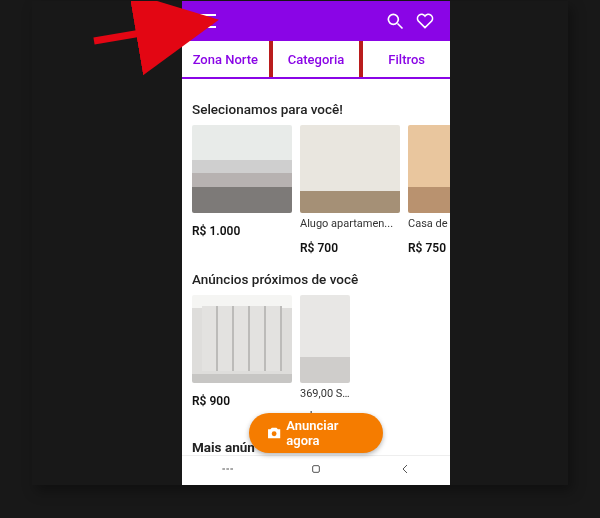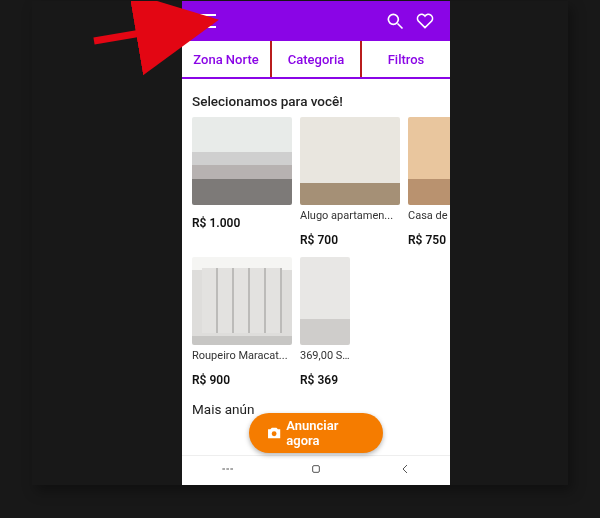--- a/index.html
+++ b/index.html
@@ -9,22 +9,22 @@
   .dark-right{position:absolute;right:0;top:0;width:118px;height:484px;background:#181818;}
   .phone{position:absolute;left:150px;top:0;width:268px;height:484px;background:#fff;display:flex;flex-direction:column;overflow:hidden;}
   .headerbar{height:40px;background:#8a05e6;display:flex;align-items:center;padding:0 10px;color:#fff;}
   .headerbar .spacer{flex:1;}
   .icon-btn{width:30px;height:30px;display:flex;align-items:center;justify-content:center;}
   .hamburger{width:18px;height:14px;display:flex;flex-direction:column;justify-content:space-between;}
   .hamburger span{display:block;height:2px;background:#fff;width:100%;}
   .search-ic svg,.heart-ic svg{width:20px;height:20px;fill:none;stroke:#fff;stroke-width:2;}
   .tabs{height:38px;border-bottom:2px solid #8a05e6;display:flex;}
   .tab{flex:1;display:flex;align-items:center;justify-content:center;color:#8a05e6;font-size:13px;font-weight:500;white-space:nowrap;overflow:hidden;}
-  .tab+.tab{border-left:2px solid #b91c1c;}
-  .content{flex:1;overflow:hidden;padding:8px 0 0 10px;}
+  .tab+.tab{border-left:4px solid #b91c1c;}
+  .content{flex:1;overflow:hidden;padding:16px 0 0 10px;}
   .section-title{font-size:13.5px;color:#222;margin:6px 0 8px 0;font-weight:500;}
   .row{display:flex;gap:8px;overflow:hidden;}
   .card{width:100px;flex:0 0 100px;}
   .card.cut{width:50px;flex:0 0 50px;}
   .thumb{width:100%;height:88px;border-radius:2px;background:#999;}
   .card-title{font-size:11px;color:#333;margin-top:4px;white-space:nowrap;overflow:hidden;text-overflow:ellipsis;}
   .card-price{font-size:12px;color:#111;font-weight:600;margin-top:11px;}
   .sep{height:10px;}
   .bottom-nav{height:30px;border-top:1px solid #eee;display:flex;align-items:center;justify-content:space-around;color:#555;}
   .bottom-nav svg{width:16px;height:16px;stroke:#555;fill:none;stroke-width:1.5;}
@@ -93,35 +93,35 @@
           <div class="card-price">R$ 700</div>
         </div>
         <div class="card cut">
           <div class="thumb t3"></div>
           <div class="card-title">Casa de Vi...</div>
           <div class="card-price">R$ 750</div>
         </div>
       </div>
 
       <div class="sep"></div>
+      <div class="section-title">Anúncios próximos de você</div>
       <div class="row">
         <div class="card">
           <div class="thumb t4"></div>
-          <div class="card-title">Roupeiro Maracat...</div>
           <div class="card-price">R$ 900</div>
         </div>
         <div class="card cut">
           <div class="thumb t6"></div>
           <div class="card-title">369,00 Sap...</div>
           <div class="card-price">R$ 369</div>
         </div>
       </div>
 
       <div class="more-row">
-        <span style="font-size:13.5px;color:#222;font-weight:400;">Mais anún</span>
+        <span style="font-size:13.5px;color:#222;font-weight:700;">Mais anún</span>
       </div>
     </div>
 
     <div class="fab">
       <svg class="cam" viewBox="0 0 24 24" fill="#fff">
           <path d="M4 7h3l2-2h6l2 2h3v12H4z" fill="#fff"></path>
           <circle cx="12" cy="13" r="3.2" fill="#f57c00"></circle>
         </svg>
       <span>Anunciar agora</span>
     </div>

